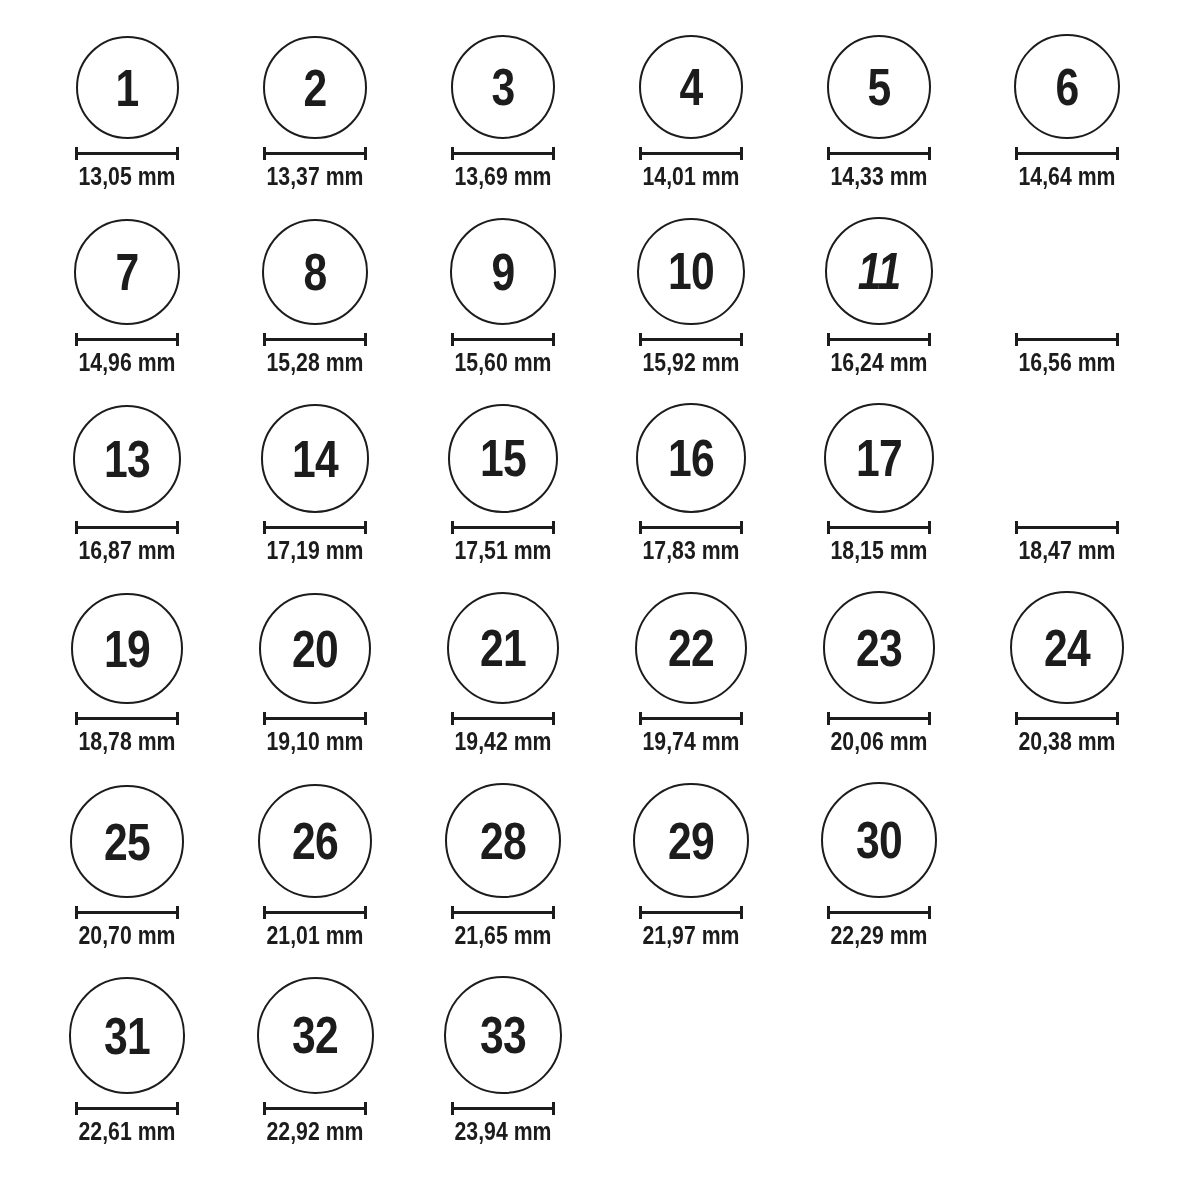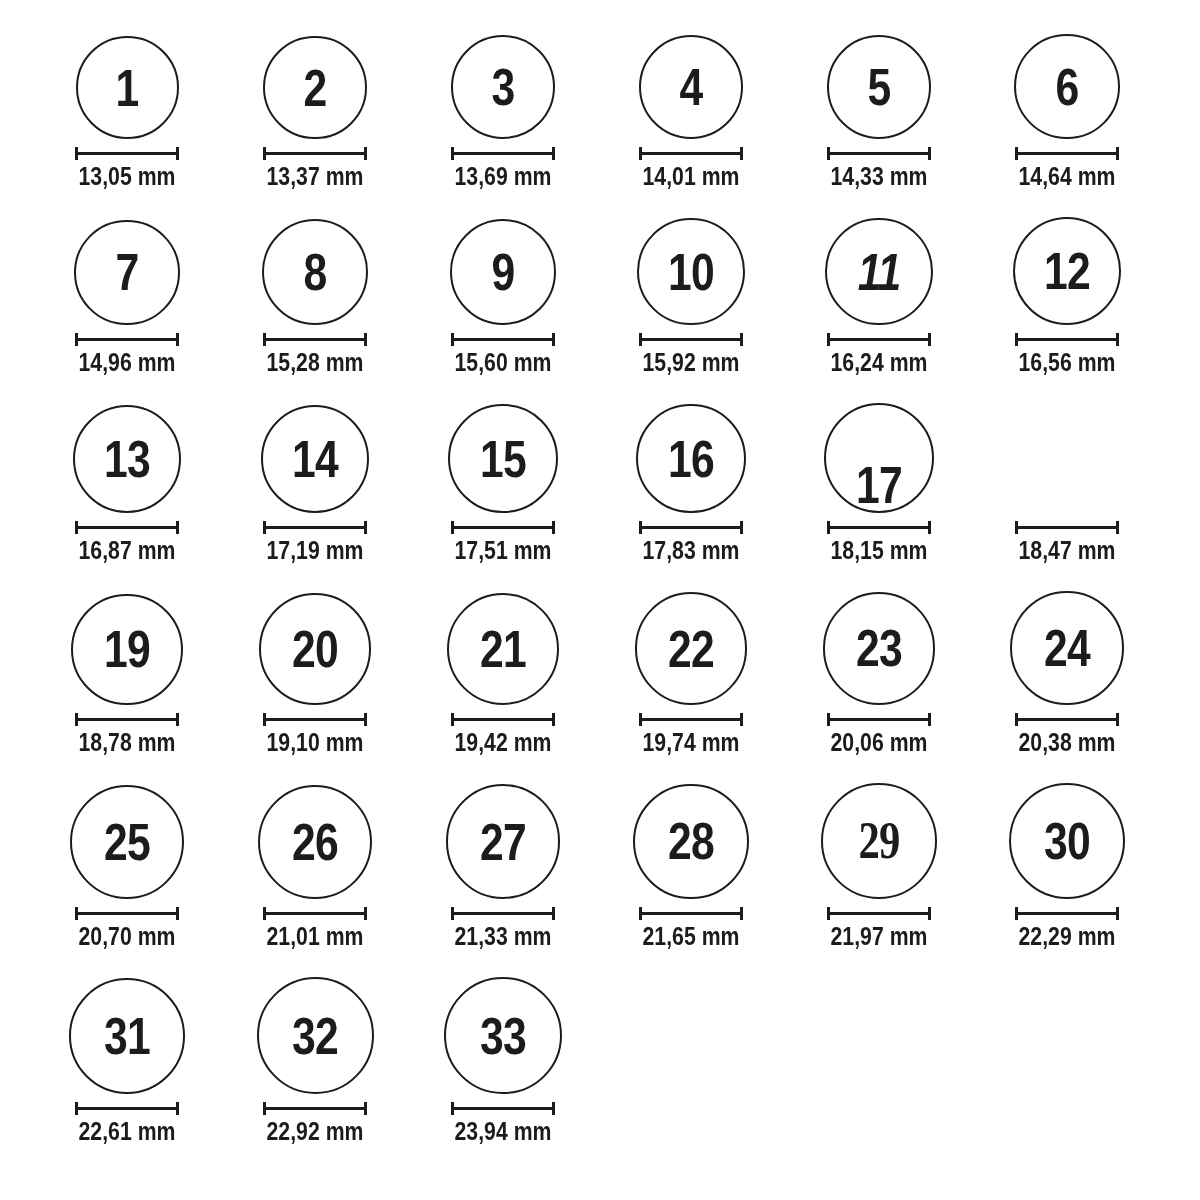--- a/index.html
+++ b/index.html
@@ -203,23 +203,20 @@
       <span class="num">11</span>
     </div>
     <div class="measure">
       <span class="tick left"></span>
       <span class="bar"></span>
       <span class="tick right"></span>
     </div>
     <div class="label">16,24 mm</div>
   </div>
       <div class="cell">
-    <div class="circle" style="width: 108px; height: 108px;">
-      <span class="num">12</span>
-    </div>
     <div class="measure">
       <span class="tick left"></span>
       <span class="bar"></span>
       <span class="tick right"></span>
     </div>
     <div class="label">16,56 mm</div>
   </div>
     </div>
     <div class="row">
       <div class="cell">
@@ -260,21 +257,21 @@
       <span class="num">16</span>
     </div>
     <div class="measure">
       <span class="tick left"></span>
       <span class="bar"></span>
       <span class="tick right"></span>
     </div>
     <div class="label">17,83 mm</div>
   </div>
       <div class="cell">
-    <div class="circle" style="width: 110.2px; height: 110.2px; align-items: flex-end;">
+    <div class="circle" style="width: 110.2px; height: 110.2px;">
       <span class="num">17</span>
     </div>
     <div class="measure">
       <span class="tick left"></span>
       <span class="bar"></span>
       <span class="tick right"></span>
     </div>
     <div class="label">18,15 mm</div>
   </div>
       <div class="cell">
@@ -371,43 +368,32 @@
       <span class="num">26</span>
     </div>
     <div class="measure">
       <span class="tick left"></span>
       <span class="bar"></span>
       <span class="tick right"></span>
     </div>
     <div class="label">21,01 mm</div>
   </div>
       <div class="cell">
-    <div class="circle" style="width: 114.7px; height: 114.7px;">
-      <span class="num">27</span>
-    </div>
-    <div class="measure">
-      <span class="tick left"></span>
-      <span class="bar"></span>
-      <span class="tick right"></span>
-    </div>
-    <div class="label">21,33 mm</div>
-  </div>
-      <div class="cell">
     <div class="circle" style="width: 115.2px; height: 115.2px;">
       <span class="num">28</span>
     </div>
     <div class="measure">
       <span class="tick left"></span>
       <span class="bar"></span>
       <span class="tick right"></span>
     </div>
     <div class="label">21,65 mm</div>
   </div>
       <div class="cell">
-    <div class="circle" style="width: 115.6px; height: 115.6px; font-family: Liberation Serif, serif;">
+    <div class="circle" style="width: 115.6px; height: 115.6px;">
       <span class="num">29</span>
     </div>
     <div class="measure">
       <span class="tick left"></span>
       <span class="bar"></span>
       <span class="tick right"></span>
     </div>
     <div class="label">21,97 mm</div>
   </div>
       <div class="cell">

